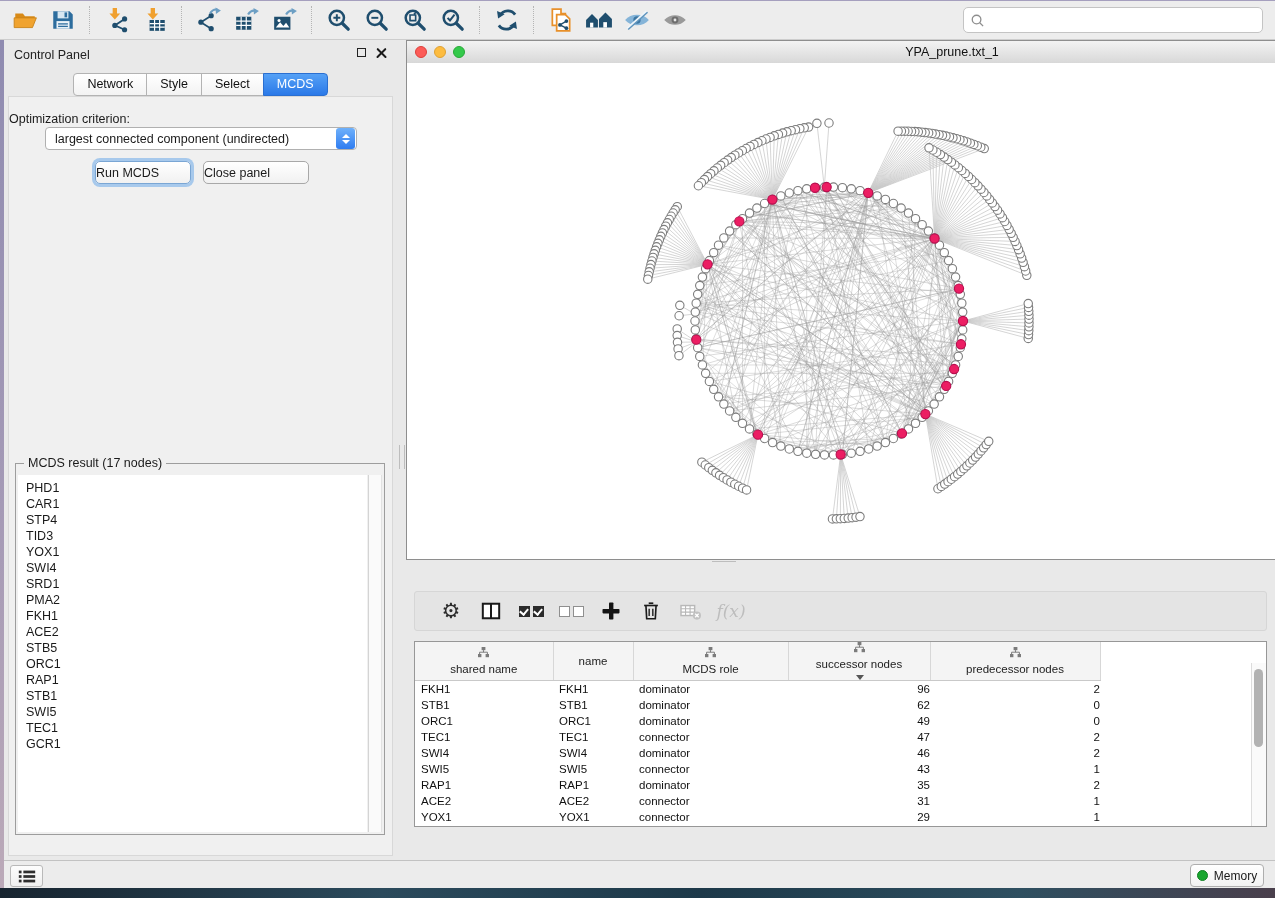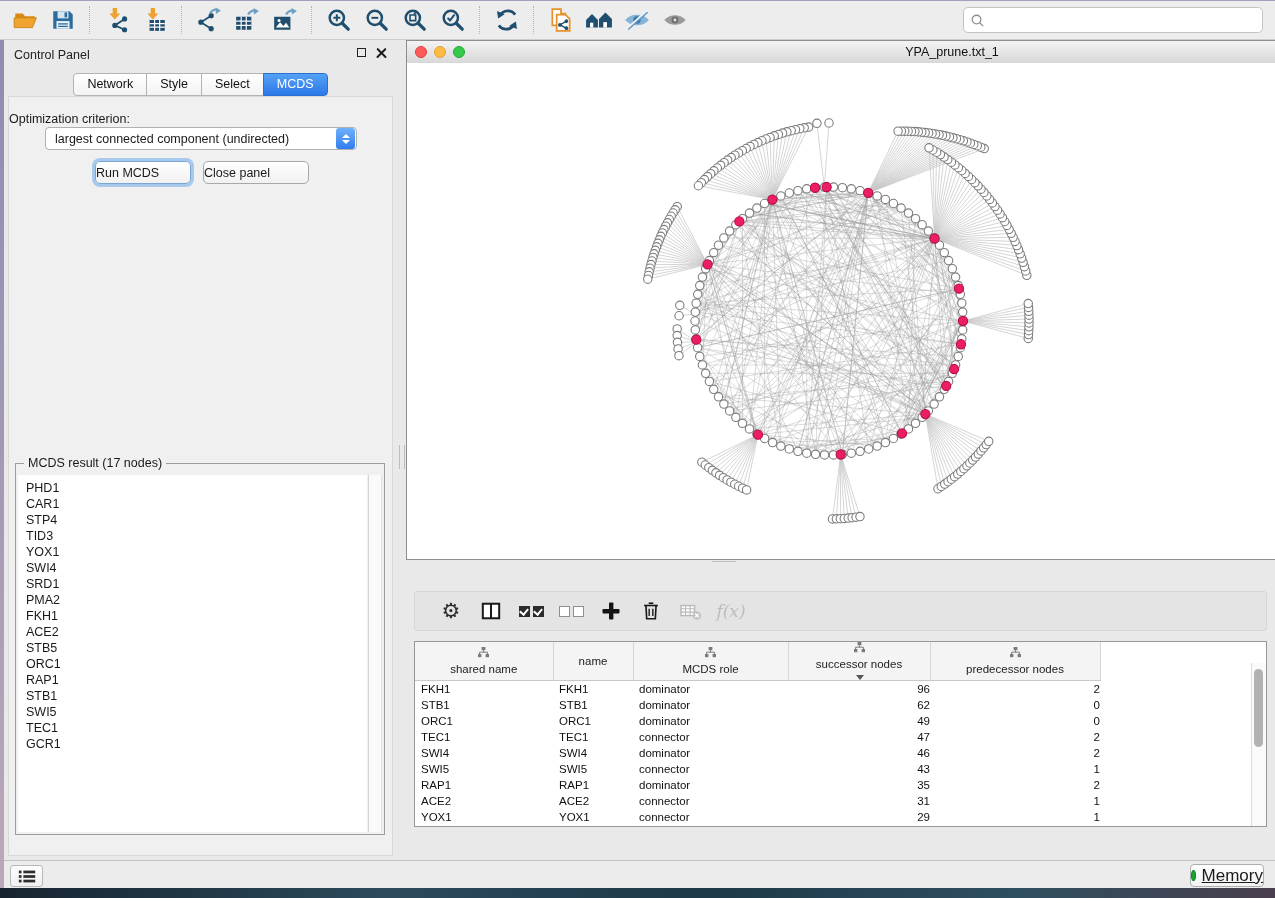--- a/index.html
+++ b/index.html
@@ -105,21 +105,21 @@
   td.c4{padding-right:4px;}
   .table-scroll{position:absolute;top:21px;right:0;bottom:0;width:14px;background:#fafafa;border-left:1px solid #dcdcdc;}
   .table-thumb{position:absolute;left:2px;top:6px;width:9px;height:78px;background:#b2b2b2;border-radius:5px;}
   .tp-tabs{position:absolute;left:0;top:266px;width:100%;display:flex;justify-content:center;}
   
   .statusbar{position:absolute;left:0;top:860px;width:1275px;height:28px;background:#ececec;
       border-top:1px solid #c2c2c2;box-sizing:border-box;}
   .stbtn{position:absolute;left:10px;top:4px;width:31px;height:20px;border:1px solid #b9b9b9;border-radius:3px;
       background:linear-gradient(#fdfdfd,#f0f0f0);display:flex;align-items:center;justify-content:center;}
   .membtn{position:absolute;right:11px;top:3px;width:72px;height:21px;border:1px solid #aeaeae;border-radius:4px;
-      background:linear-gradient(#ffffff,#f2f2f2);display:flex;align-items:center;justify-content:center;gap:6px;font-size:17px;text-decoration:underline;}
+      background:linear-gradient(#ffffff,#f2f2f2);display:flex;align-items:center;justify-content:center;gap:6px;font-size:12px;}
   .memdot{width:11px;height:11px;border-radius:50%;background:#18a62e;border:1px solid #108023;box-sizing:border-box;}
   svg.icon{display:block;}
 </style>
 </head>
 <body>
 
 <div class="app">
 
   <div class="toolbar">
     <div class="tbtn">

